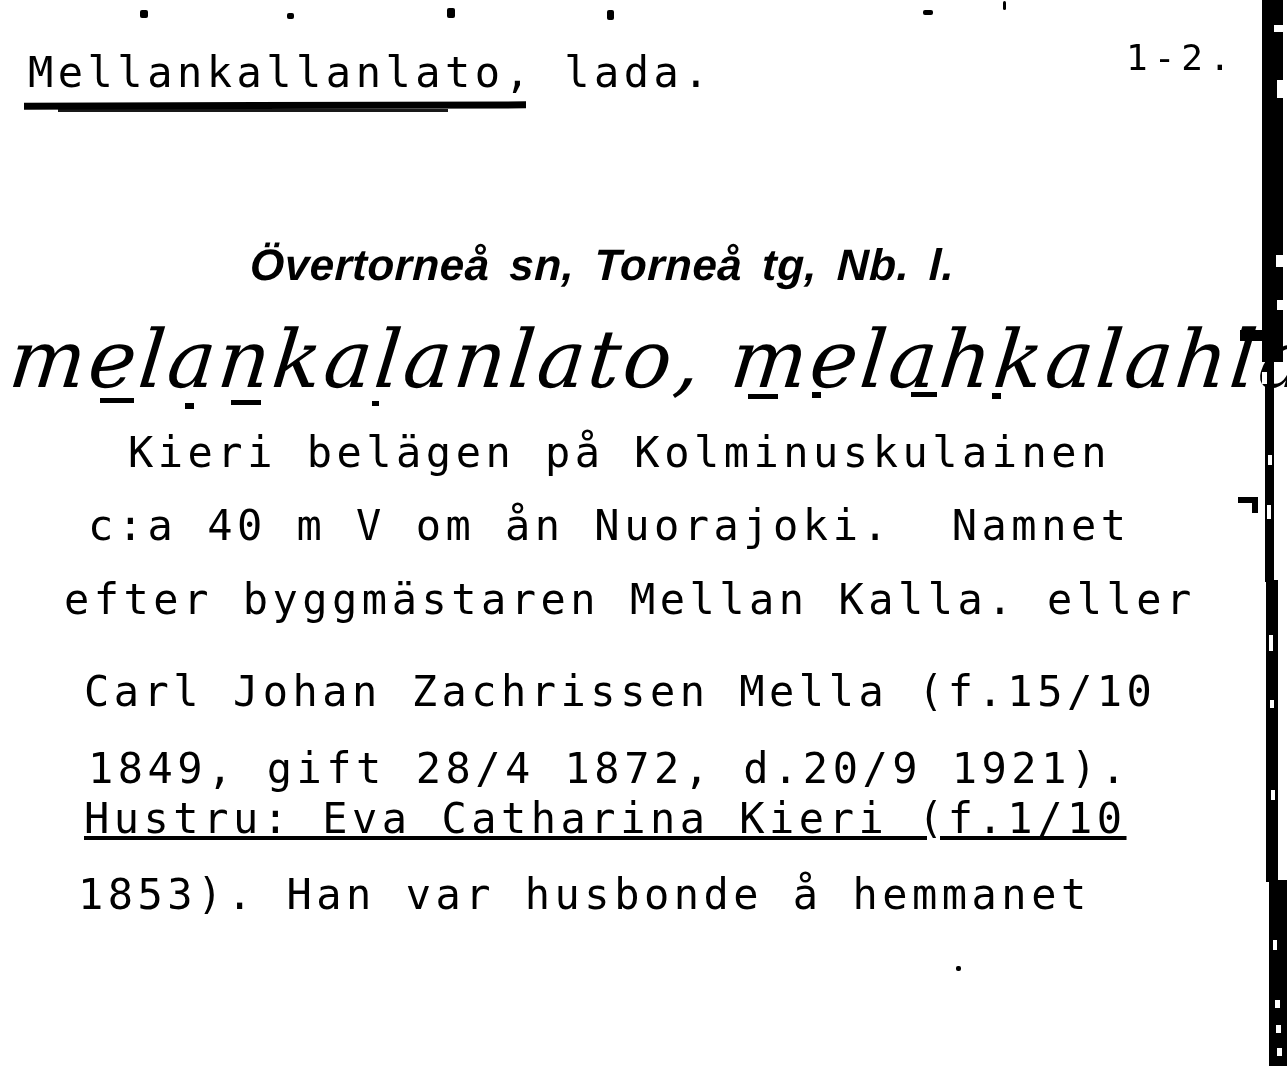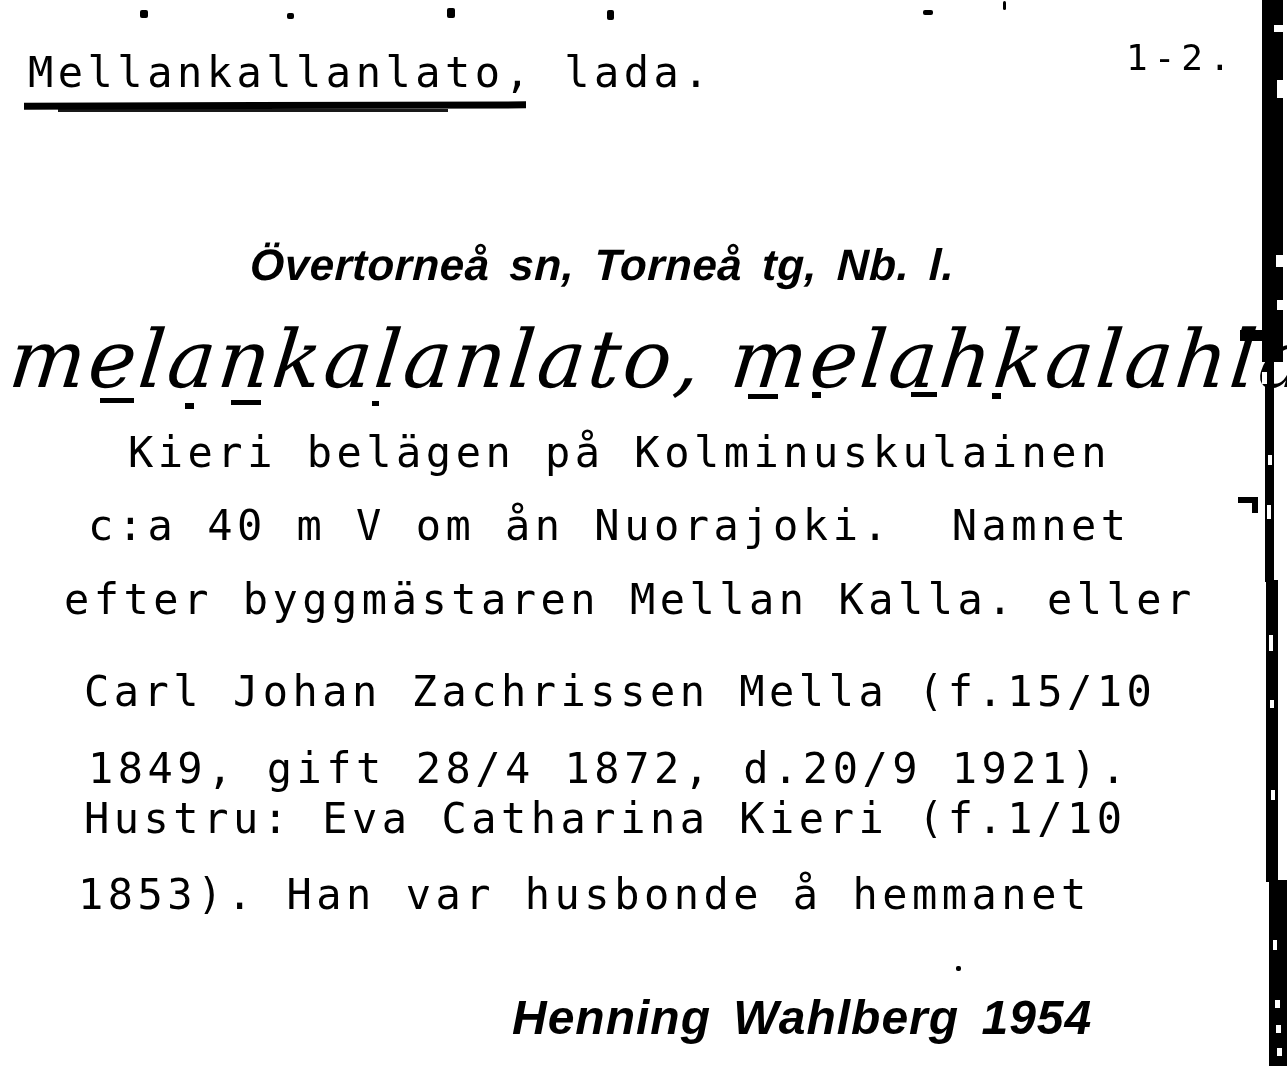--- a/index.html
+++ b/index.html
@@ -84,26 +84,25 @@
   <div class="abs mark" style="left:748px;top:394px;width:30px;height:5px;"></div>
   <div class="abs mark" style="left:812px;top:392px;width:9px;height:6px;"></div>
   <div class="abs mark" style="left:911px;top:392px;width:26px;height:5px;"></div>
   <div class="abs mark" style="left:992px;top:393px;width:9px;height:6px;"></div>
 
   <div class="abs typed body-line" style="left:128px;top:432px;">Kieri belägen på Kolminuskulainen</div>
   <div class="abs typed body-line" style="left:88px;top:505px;">c:a 40 m V om ån Nuorajoki.  Namnet</div>
   <div class="abs typed body-line" style="left:64px;top:579px;">efter byggmästaren Mellan Kalla. eller</div>
   <div class="abs typed body-line" style="left:84px;top:652px;margin-top:19px;">Carl Johan Zachrissen Mella (f.15/10</div>
   <div class="abs typed body-line" style="left:88px;top:748px;">1849, gift 28/4 1872, d.20/9 1921).</div>
-  <div class="abs typed body-line" style="left:84px;top:798px;">Hustru: Eva Catharina Kieri (f.1/10</div>
+  <div class="abs typed body-line" style="left:84px;top:798px;text-decoration:underline;">Hustru: Eva Catharina Kieri (f.1/10</div>
   <div class="abs typed body-line" style="left:78px;top:874px;text-align:center;">1853). Han var husbonde å hemmanet</div>
 
   <div class="abs speck" style="left:956px;top:966px;width:5px;height:5px;"></div>
 
-  <div class="abs signature">Henning Wahlberg 1954</div>
 
   <div class="abs bar" style="left:1262px;top:0;width:21px;height:362px;"></div>
   <div class="abs bar" style="left:1265px;top:360px;width:9px;height:222px;"></div>
   <div class="abs bar" style="left:1266px;top:580px;width:12px;height:302px;"></div>
   <div class="abs bar" style="left:1269px;top:880px;width:18px;height:186px;"></div>
 
   <div class="abs mark" style="left:1240px;top:330px;width:24px;height:11px;"></div>
   <div class="abs mark" style="left:1238px;top:497px;width:20px;height:6px;"></div>
   <div class="abs mark" style="left:1252px;top:497px;width:6px;height:16px;"></div>
 

